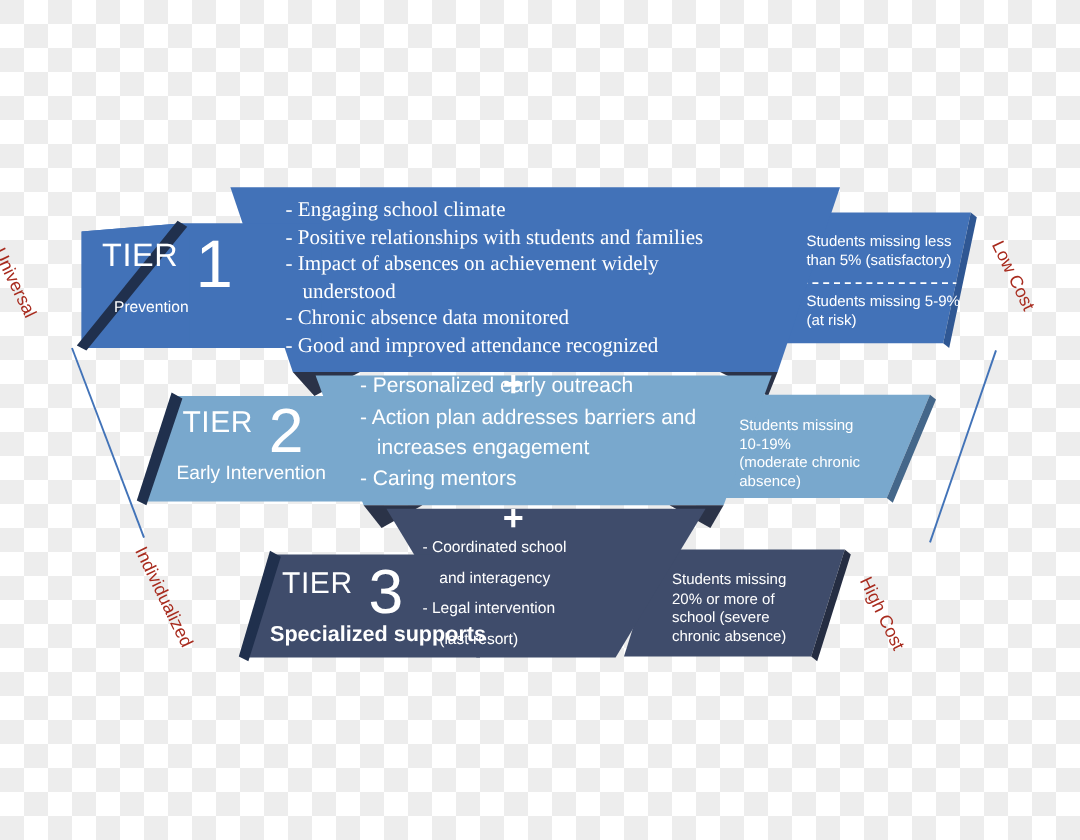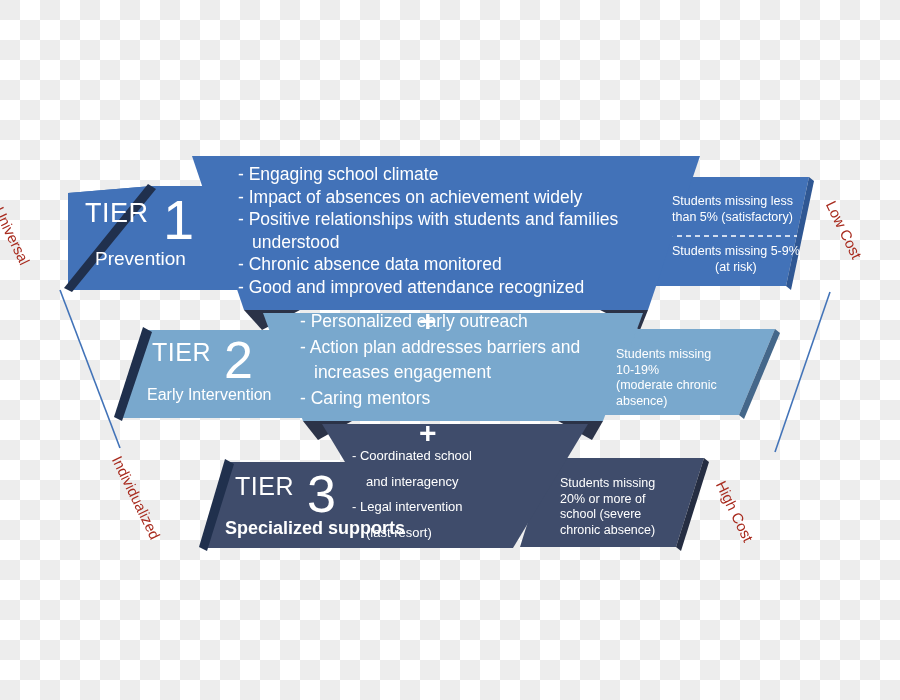--- a/index.html
+++ b/index.html
@@ -35,21 +35,21 @@
   }
   .tier-tag .tier-num {
     position: absolute;
     font-size: 56px;
     font-weight: 300;
     line-height: 1;
     white-space: nowrap;
   }
   .tier-tag .tier-sub {
     position: absolute;
-    font-size: 19px;
+    font-size: 13px;
     font-weight: 400;
     white-space: nowrap;
   }
   .t1 .tier-word { left: 0px;  top: 0px; }
   .t1 .tier-num  { left: 78px; top: -6px; }
   .t1 .tier-sub  { left: 10px; top: 50px; }
 
   .t2 .tier-word { left: 0px;  top: 0px; font-size: 25px; }
   .t2 .tier-num  { left: 72px; top: -4px; font-size: 52px; }
   .t2 .tier-sub  { left: -5px; top: 48px; font-size: 16px; }
@@ -61,36 +61,36 @@
   
   .bullets {
     position: absolute;
     color: #ffffff;
     z-index: 5;
   }
   .bullets .bl {
     display: block;
     white-space: nowrap;
   }
-  .b1 { left: 238px; top: 163px; font-size: 17.5px; line-height: 22.6px; }
+  .b1 { left: 238px; top: 163px; font-size: 17.5px; line-height: 22.6px; font-family: Liberation Serif, serif; }
   .b2 { left: 300px; top: 309px; font-size: 17.5px; line-height: 25.5px; }
   .b3 { left: 352px; top: 443px; font-size: 13px; line-height: 25.5px; }
   .bl.indent { padding-left: 14px; }
 
   
   .callout {
     position: absolute;
     color: #ffffff;
     z-index: 5;
     font-size: 12.5px;
     line-height: 15.5px;
   }
   .callout .cl { display: block; white-space: nowrap; }
   .c1a { left: 672px; top: 194px; }
-  .c1b { left: 672px; top: 244px; text-align: center; }
+  .c1b { left: 672px; top: 244px; }
   .c2  { left: 616px; top: 347px; }
   .c3  { left: 560px; top: 476px; }
 
   
   .axis-label {
     position: absolute;
     color: #a82b1e;
     font-size: 15px;
     font-weight: 400;
     white-space: nowrap;
@@ -177,22 +177,22 @@
   <div id="text-layer">
 
     <div class="tier-tag t1" style="left:85px; top:198px;">
       <span class="tier-word">TIER</span>
       <span class="tier-num">1</span>
       <span class="tier-sub">Prevention</span>
     </div>
 
     <div class="bullets b1">
       <span class="bl">- Engaging school climate</span>
+      <span class="bl">- Positive relationships with students and families</span>
       <span class="bl">- Impact of absences on achievement widely</span>
-      <span class="bl">- Positive relationships with students and families</span>
       <span class="bl indent">understood</span>
       <span class="bl">- Chronic absence data monitored</span>
       <span class="bl">- Good and improved attendance recognized</span>
     </div>
 
     <div class="callout c1a">
       <span class="cl">Students missing less</span>
       <span class="cl">than 5% (satisfactory)</span>
     </div>
     <div class="callout c1b">

